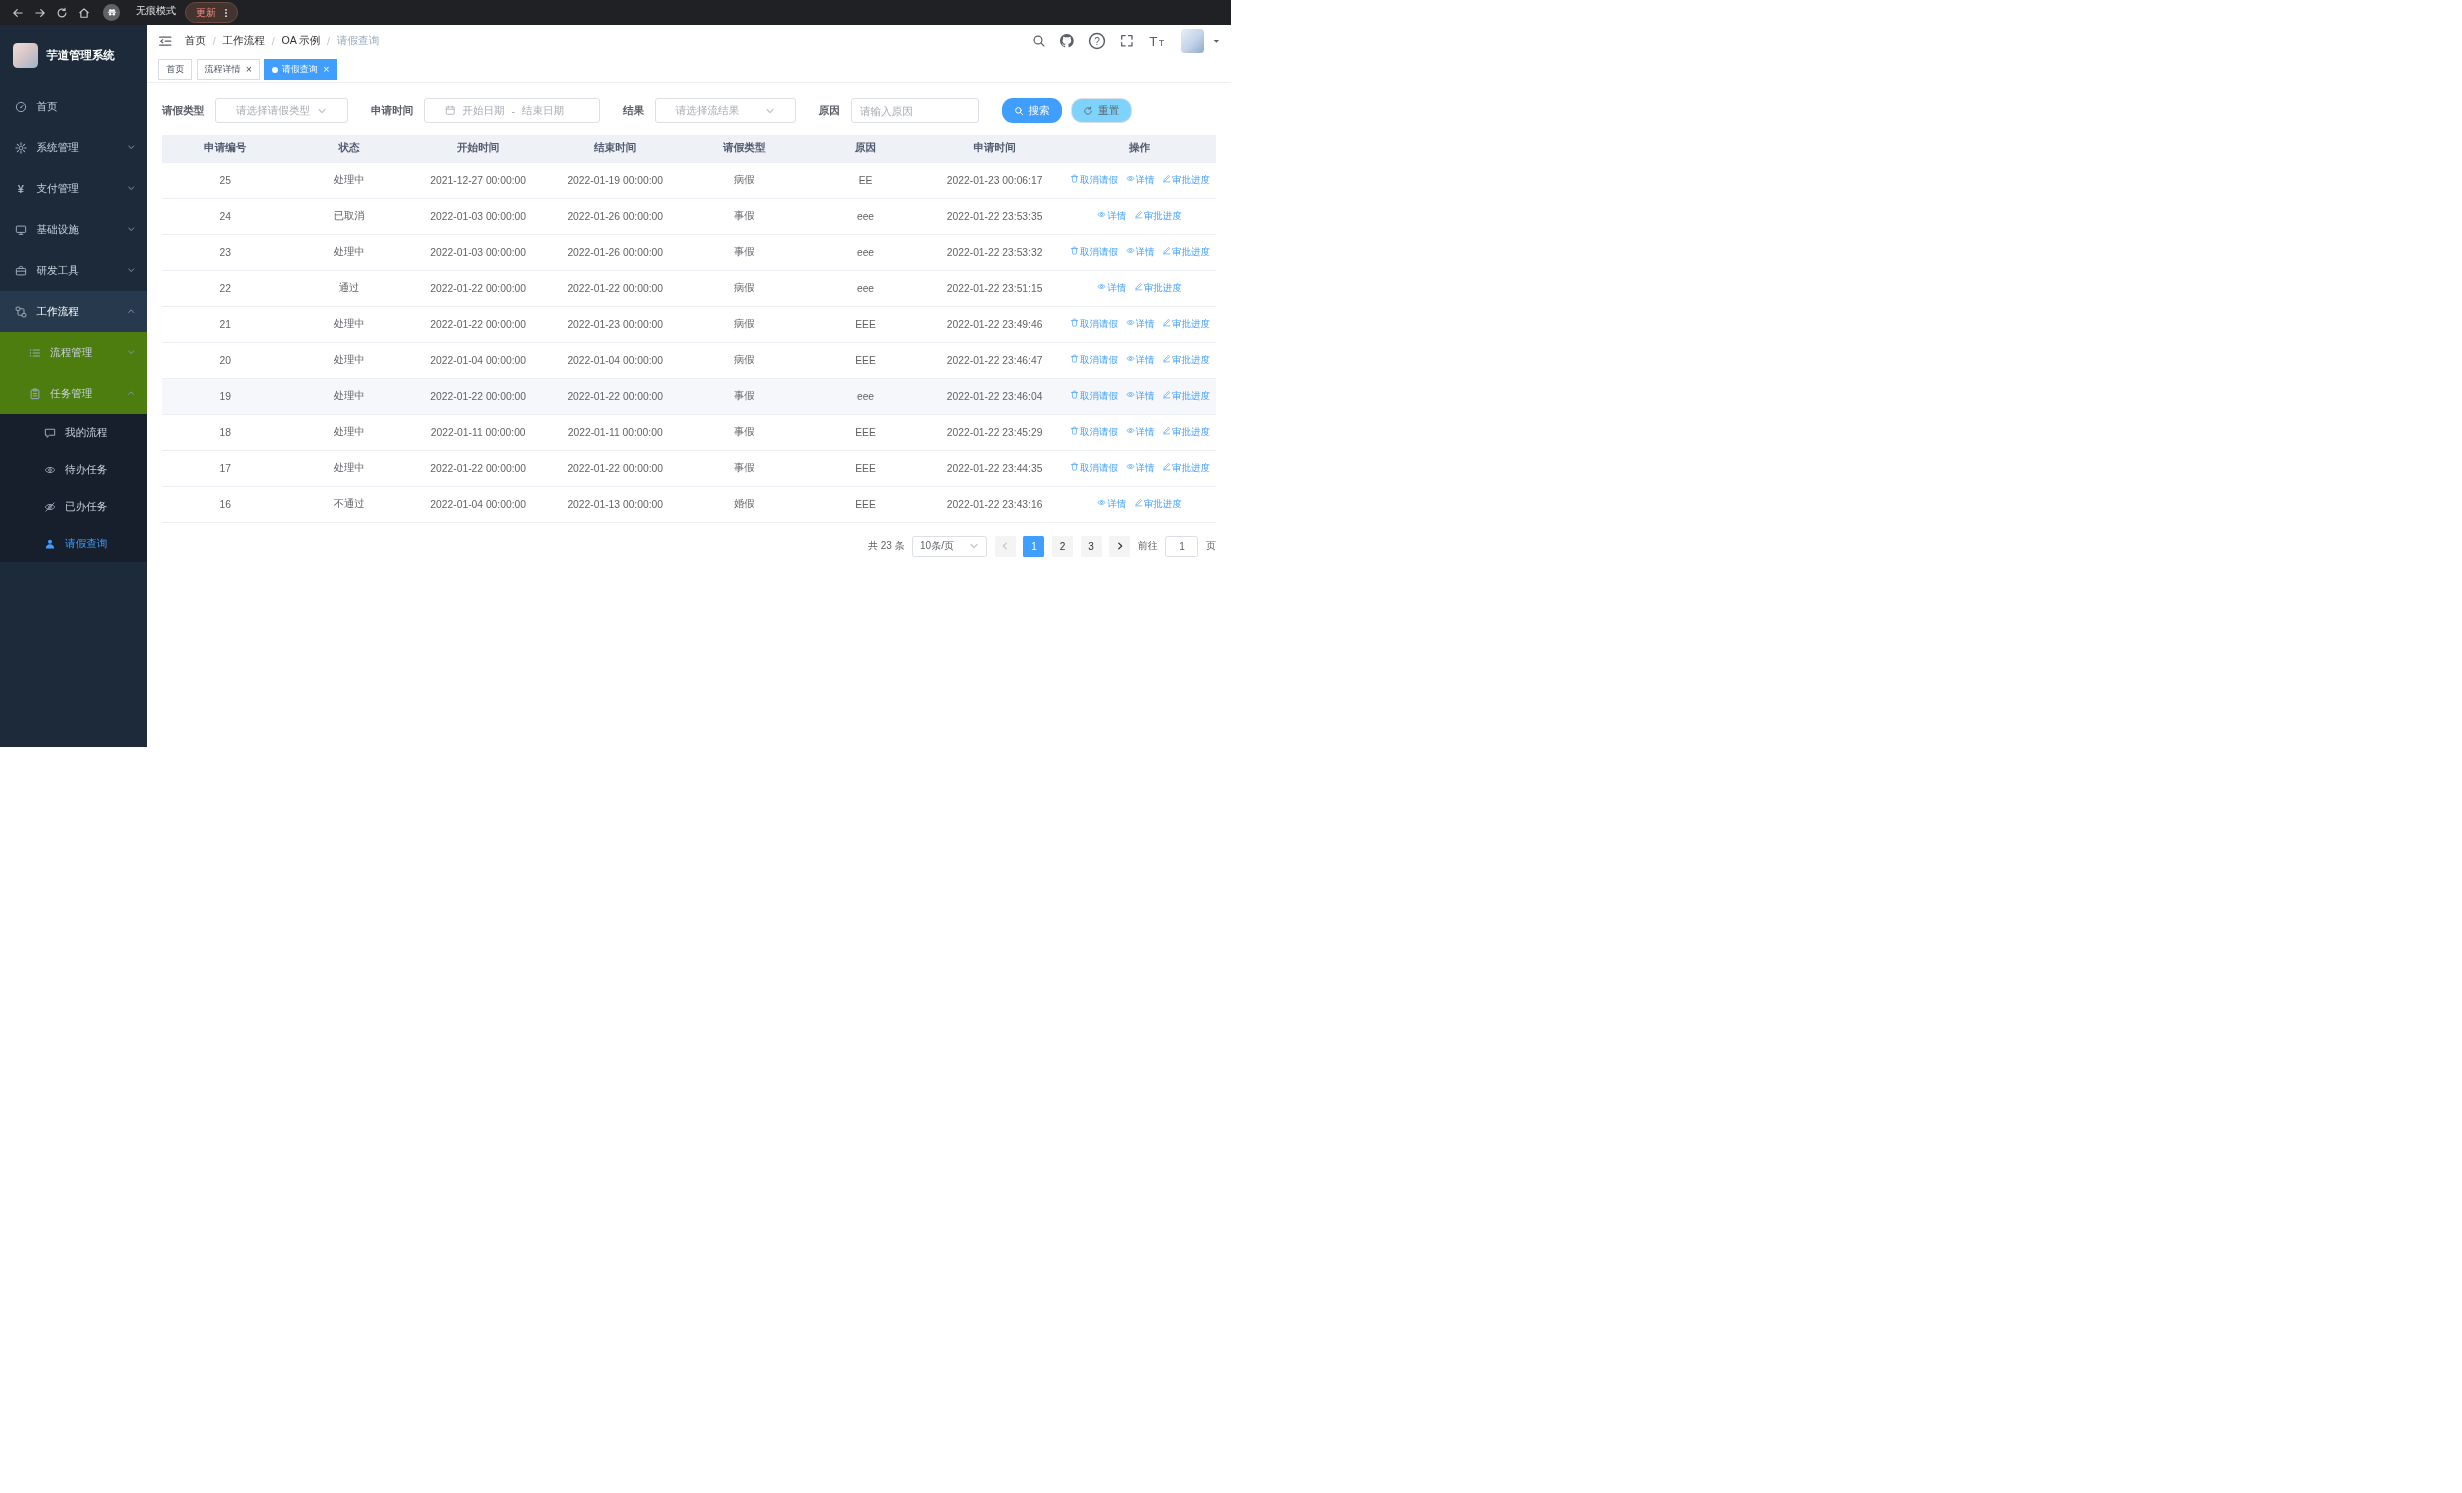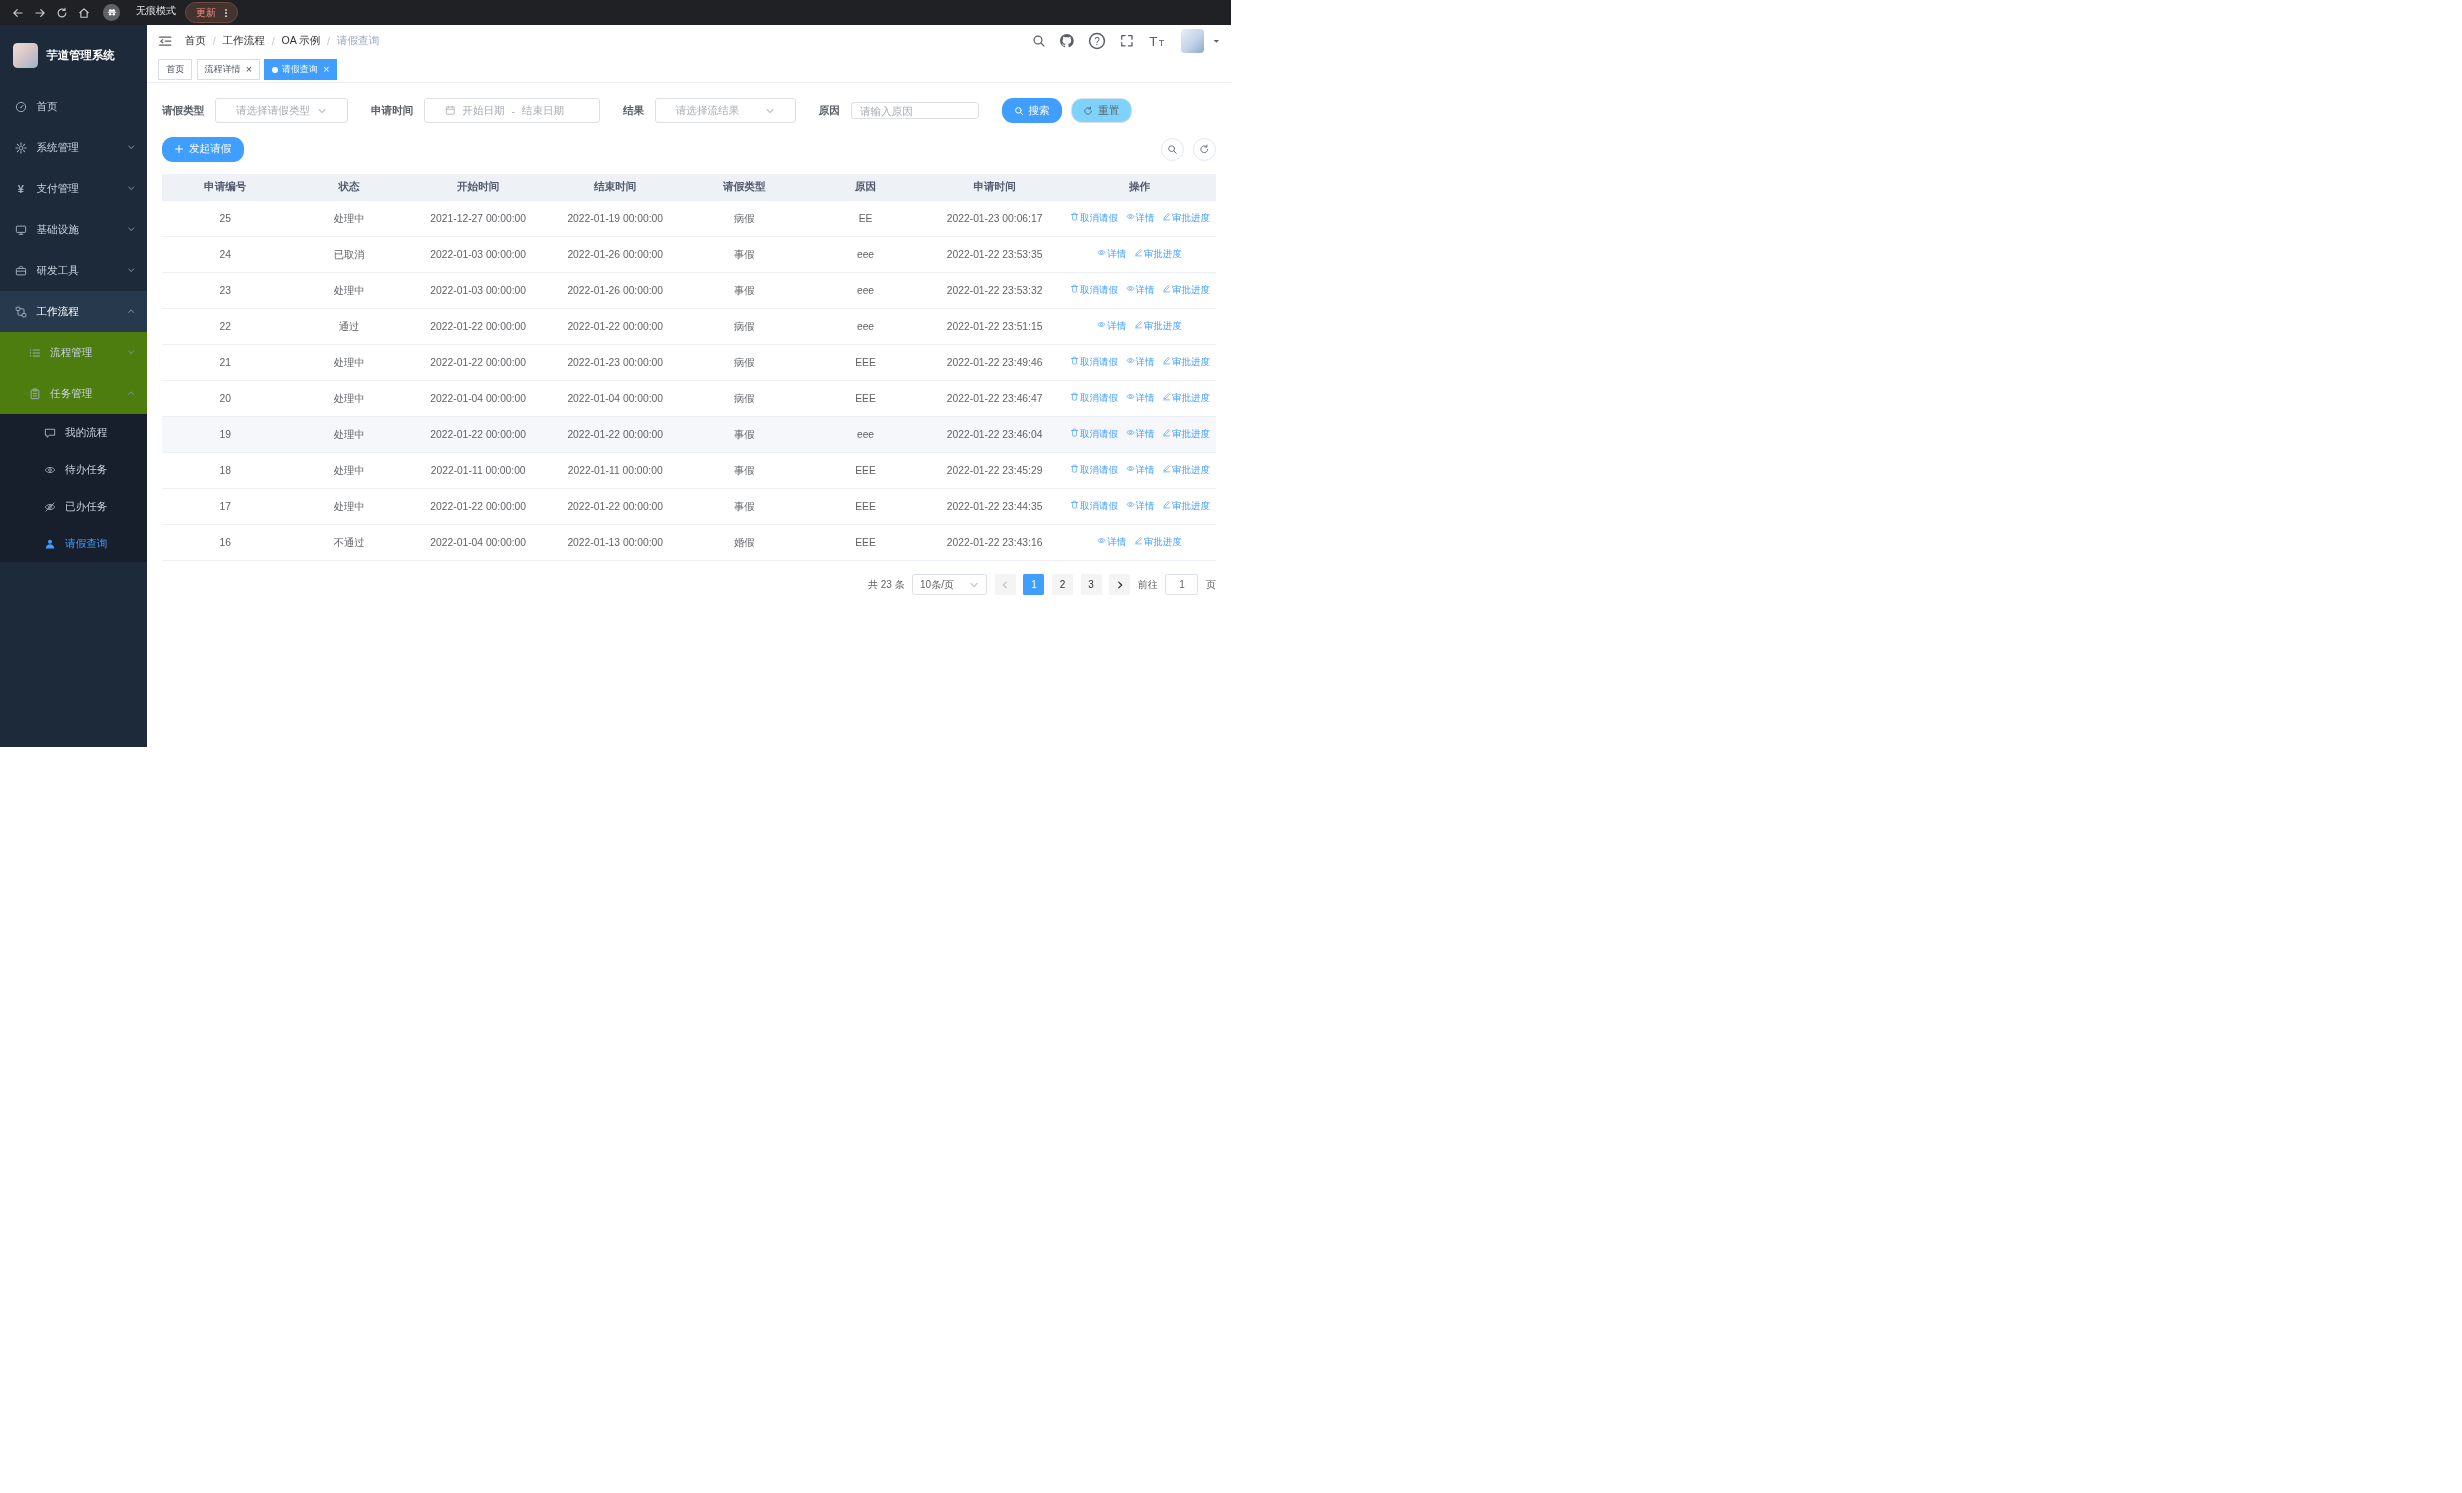--- a/index.html
+++ b/index.html
@@ -64,21 +64,21 @@
   .content{padding:15px 15px 0 15px;flex:1;overflow:hidden}
   .filters{display:flex;align-items:center}
   .fgroup{display:flex;align-items:center;margin-right:23px}
   .flabel{font-size:10.6px;color:#5a5e66;font-weight:600;margin-right:10.6px;white-space:nowrap}
   .fbox{height:25px;border:0.8px solid #dcdfe6;border-radius:3px;background:#fff;display:flex;align-items:center;padding:0 20px;color:#a8abb2;font-size:10.6px;cursor:pointer}
   .fselect{justify-content:space-between}
   .w175{width:133px}.w232{width:176px}.w185{width:141px}
   .sel-caret{color:#bfc3cc;font-size:10px}
   .fdate{gap:6.8px;cursor:text}
   .cal{color:#a8abb2;font-size:10.6px}
-  .finput{height:17px;width:128px;border:0.8px solid #dcdfe6;border-radius:3px;padding:0 8.4px;font-size:10.6px;color:#606266;font-family:inherit;outline:none}
+  .finput{height:25px;width:128px;border:0.8px solid #dcdfe6;border-radius:3px;padding:0 8.4px;font-size:10.6px;color:#606266;font-family:inherit;outline:none}
   .finput::placeholder{color:#a8abb2}
   .btn{height:25px;display:inline-flex;align-items:center;gap:4.6px;padding:0 11.4px;border-radius:11px;font-size:10.6px;cursor:pointer;border:0.8px solid transparent;font-family:inherit}
   .btn .ic{font-size:10px}
   .btn.primary{background:#409eff;color:#fff}
   .btn.plain{background:#7dd3fc;border-color:#dcdfe6;color:#606266;margin-left:9px}
   .toolbar{margin-top:13.7px;display:flex;align-items:center}
   .tool-right{margin-left:auto;display:flex;gap:9px}
   .round-btn{width:23px;height:23px;border-radius:50%;border:0.8px solid #e4e7ed;background:#fff;color:#646a73;display:flex;align-items:center;justify-content:center;font-size:10.6px;cursor:pointer}
 
   
@@ -442,44 +442,20 @@
           <span class="ic">
               <svg viewBox="0 0 16 16" fill="none" stroke="currentColor" stroke-width="1.4" stroke-linecap="round">
                 <path d="M13.2 8A5.2 5.2 0 1 1 11.6 4.2"></path>
                 <path d="M12 1.6v3h-3" stroke-linejoin="round"></path>
               </svg>
             </span>
           <span>重置</span>
         </button>
       </div>
 
-      <div class="toolbar">
-        <button class="btn primary">
-          <span class="ic">
-              <svg viewBox="0 0 16 16" fill="none" stroke="currentColor" stroke-width="1.6" stroke-linecap="round">
-                <path d="M8 2.5v11M2.5 8h11"></path>
-              </svg>
-            </span>
-          <span>发起请假</span>
-        </button>
-        <span class="tool-right">
-          <span class="round-btn ic">
-              <svg viewBox="0 0 16 16" fill="none" stroke="currentColor" stroke-width="1.4" stroke-linecap="round">
-                <circle cx="7" cy="7" r="4.4"></circle>
-                <path d="M10.4 10.4L14 14"></path>
-              </svg>
-            </span>
-          <span class="round-btn ic">
-              <svg viewBox="0 0 16 16" fill="none" stroke="currentColor" stroke-width="1.4" stroke-linecap="round">
-                <path d="M13.2 8A5.2 5.2 0 1 1 11.6 4.2"></path>
-                <path d="M12 1.6v3h-3" stroke-linejoin="round"></path>
-              </svg>
-            </span>
-        </span>
-      </div>
 
       <table class="tbl" id="leave-table">
           <colgroup>
             <col style="width:12%">
             <col style="width:11.5%">
             <col style="width:13%">
             <col style="width:13%">
             <col style="width:11.5%">
             <col style="width:11.5%">
             <col style="width:13%">

